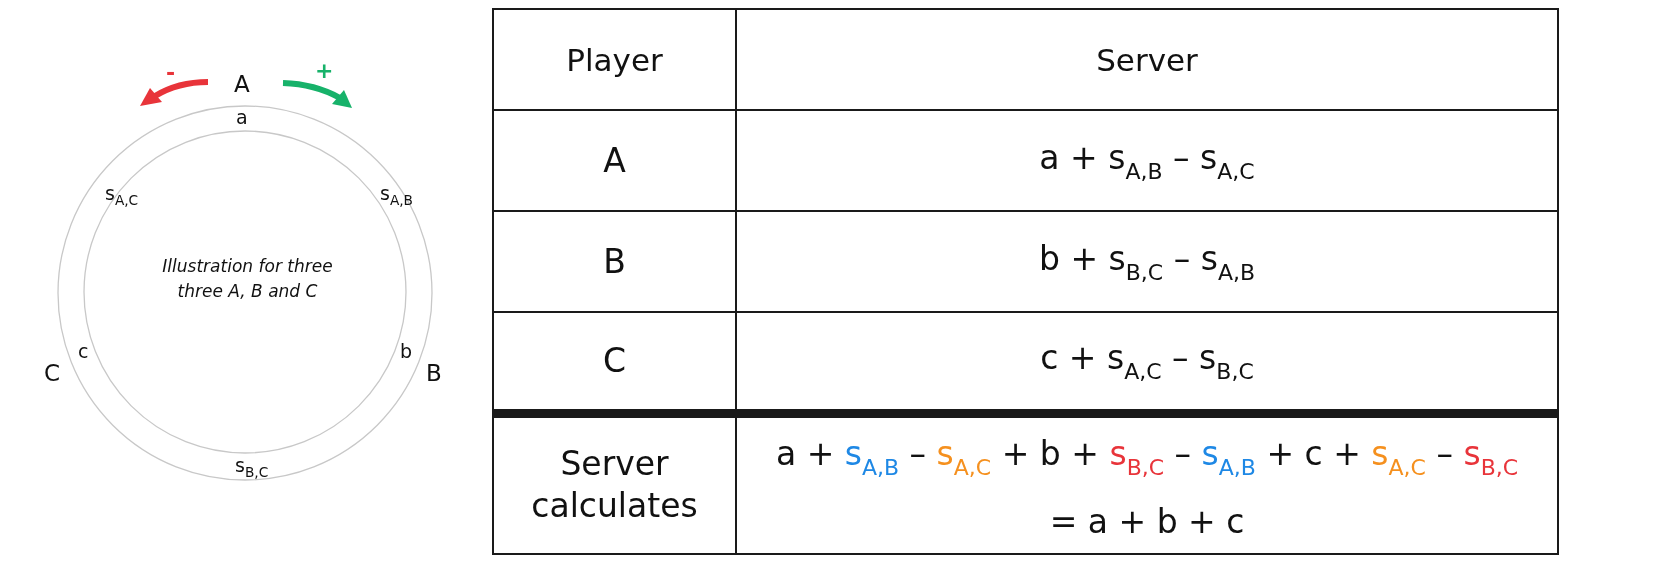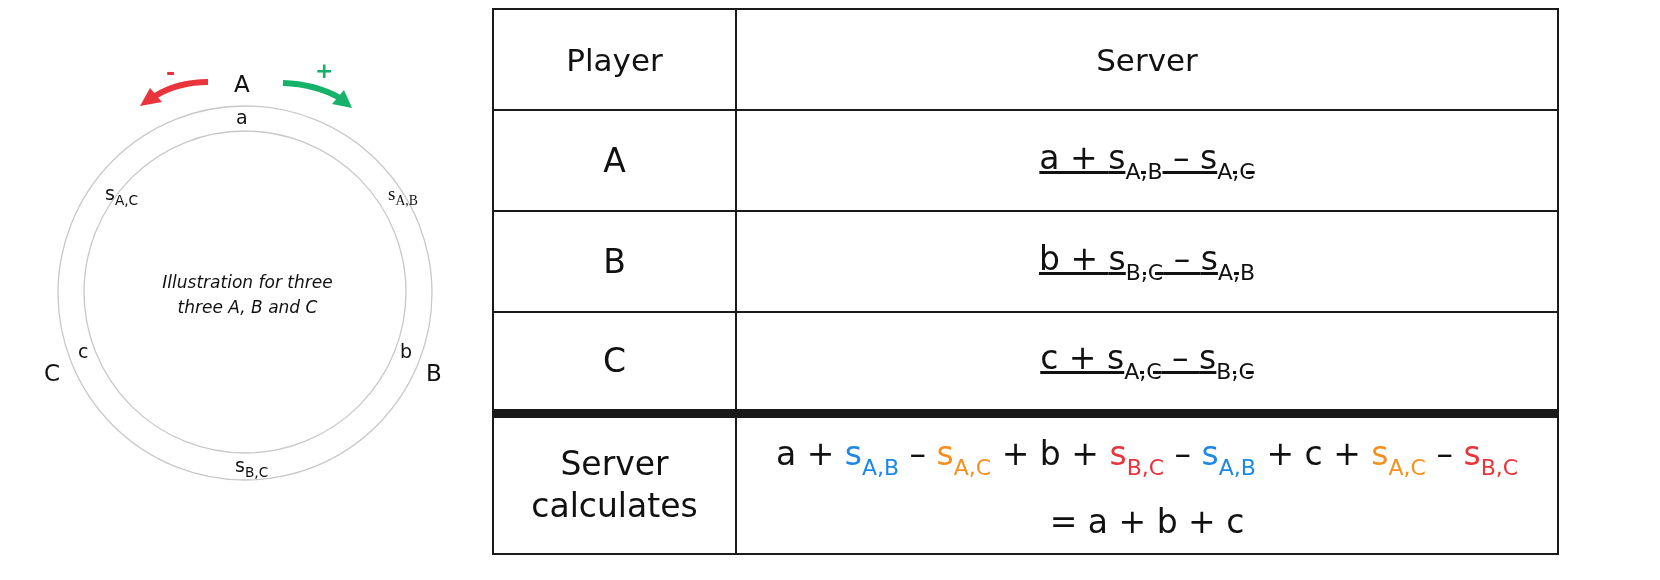--- a/index.html
+++ b/index.html
@@ -3,32 +3,32 @@
   <meta charset="utf-8">
   <style>
     html, body { margin: 0; padding: 0; background: #ffffff; }
     body { width: 1660px; height: 580px; position: relative; overflow: hidden;
            font-family: "DejaVu Sans", sans-serif; color: #111111; }
     .diagram { position: absolute; left: 0; top: 0; width: 480px; height: 580px; }
     .diagram svg { position: absolute; left: 0; top: 0; }
     .lbl { position: absolute; font-size: 22px; line-height: 1; color: #111; }
     .lbl-small { font-size: 19px; }
     .sub { font-size: 0.72em; vertical-align: -0.35em; }
-    .caption { position: absolute; left: 140px; top: 270px; width: 215px; text-align: center;
+    .caption { position: absolute; left: 140px; top: 254px; width: 215px; text-align: center;
                font-style: italic; font-size: 17px; line-height: 25px; color: #111; }
     .sign { position: absolute; font-weight: bold; font-size: 22px; line-height: 1; }
 
     table.sends { position: absolute; left: 492px; top: 8px; width: 1067px; height: 534px;
                   border-collapse: collapse; table-layout: fixed; }
     table.sends td, table.sends th { border: 2px solid #1a1a1a; text-align: center; vertical-align: middle;
                   font-weight: normal; padding: 12px; }
     table.sends col.c1 { width: 243px; }
     .hdr { font-size: 31px; }
     .pl { font-size: 33px; }
-    .formula { font-size: 33px; white-space: nowrap; text-decoration: underline; }
+    .formula { font-size: 33px; white-space: nowrap; }
     .formula .sub { font-size: 22px; vertical-align: -10px; }
     tr.r0 { height: 101px; }
     tr.r1, tr.r2, tr.r3 { height: 101px; }
     tr.r3 td { border-bottom: 9px solid #1a1a1a; }
     tr.r4 td { border-top: 0; margin-left: 24px; }
     .server { font-size: 33px; line-height: 42px; }
     .calc-line1 { font-size: 33px; white-space: nowrap; margin-top: 4px; }
     .calc-line1 .sub { font-size: 22px; vertical-align: -10px; }
     .calc-line2 { font-size: 33px; margin-top: 22px; }
   </style>
@@ -56,21 +56,21 @@
 
   <span class="lbl" style="left:234px; top:73px; font-size:23px;">A</span>
   <span class="lbl" style="left:426px; top:362px; font-size:23px;">B</span>
   <span class="lbl" style="left:44px; top:362px; font-size:23px;">C</span>
 
   <span class="lbl lbl-small" style="left:236px; top:108px;">a</span>
   <span class="lbl lbl-small" style="left:400px; top:342px;">b</span>
   <span class="lbl lbl-small" style="left:78px; top:342px;">c</span>
 
   <span class="lbl lbl-small" style="left:105px; top:184px;"><span>s</span><span class="sub">A,C</span></span>
-  <span class="lbl lbl-small" style="left:388px; top:184px;font-family:Liberation Serif, serif;"><span>s</span><span class="sub">A,B</span></span>
+  <span class="lbl lbl-small" style="left:380px; top:184px;"><span>s</span><span class="sub">A,B</span></span>
   <span class="lbl lbl-small" style="left:235px; top:456px;"><span>s</span><span class="sub">B,C</span></span>
 
   <div class="caption">
     <div>Illustration for three</div>
     <div>three A, B and C</div>
   </div>
 </div>
 
 <table class="sends">
   <colgroup>

